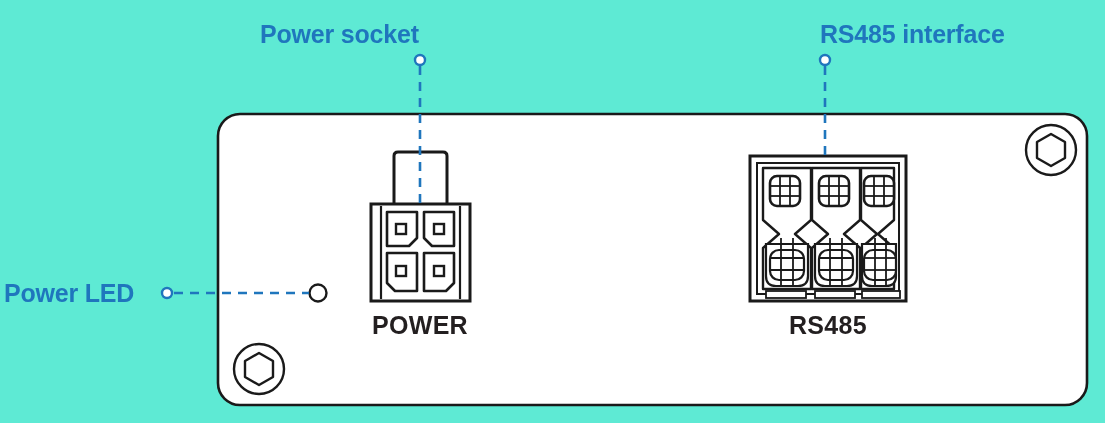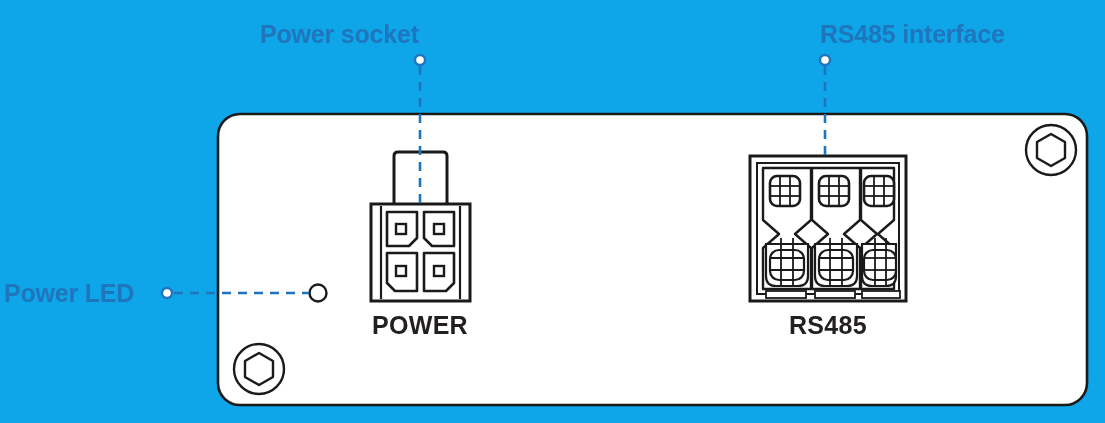--- a/index.html
+++ b/index.html
@@ -8,21 +8,21 @@
     padding: 0;
     background: #ffffff;
   }
   body {
     font-family: "Liberation Sans", sans-serif;
   }
   #panel-diagram {
     position: relative;
     width: 1105px;
     height: 423px;
-    background: #0ea5e9;
+    background: #5eead4;
     overflow: hidden;
   }
   #diagram-svg {
     position: absolute;
     left: 0;
     top: 0;
     width: 1105px;
     height: 423px;
     display: block;
   }

